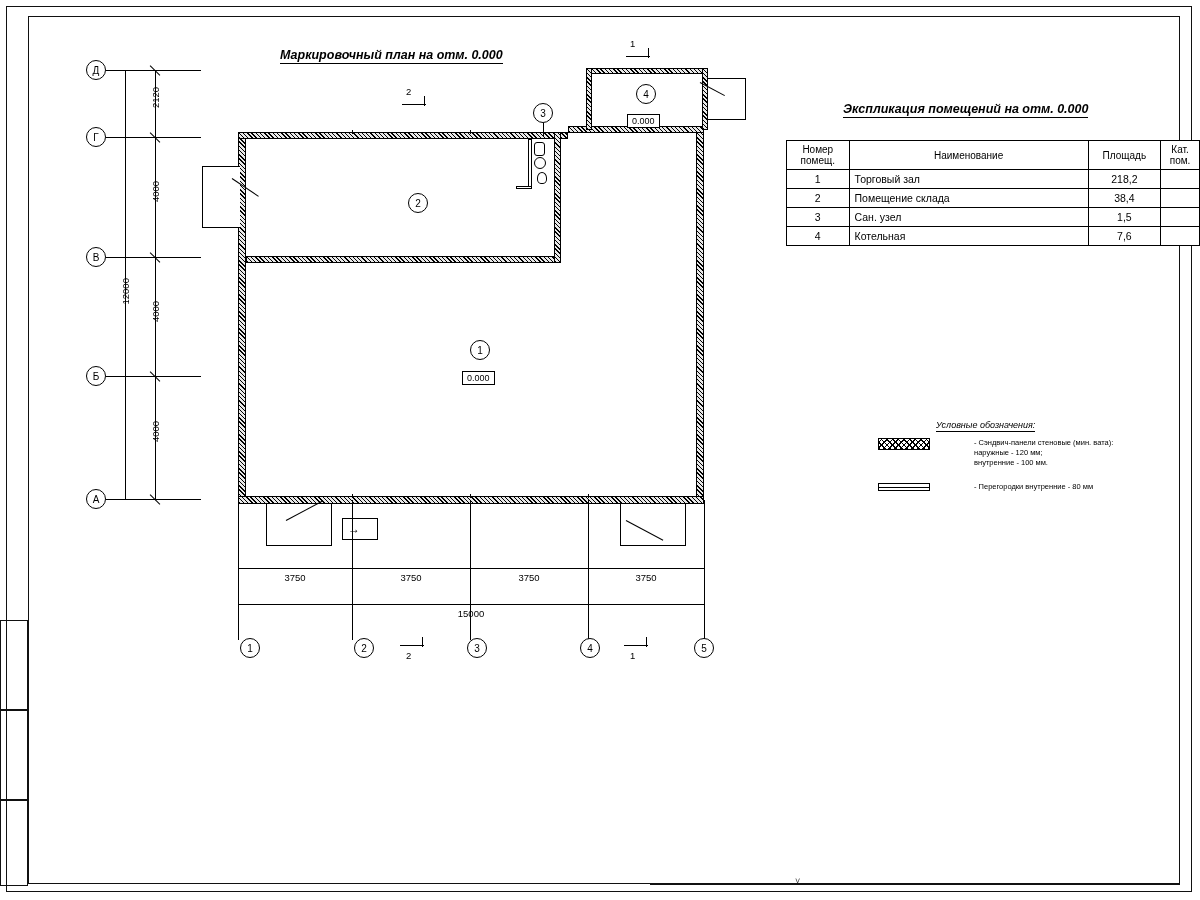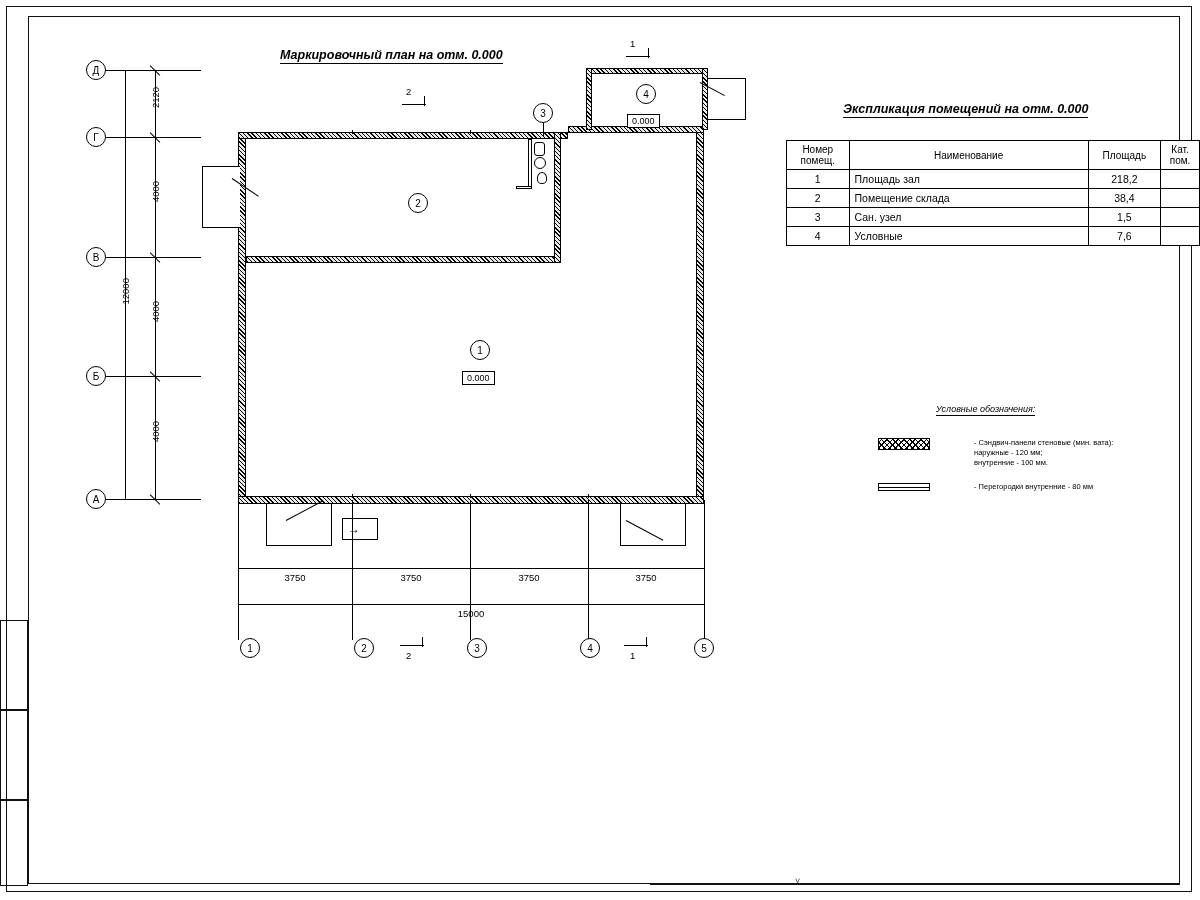--- a/index.html
+++ b/index.html
@@ -115,20 +115,21 @@
   .c-area  { width: 62px; text-align: center; }
   .c-kat   { width: 28px; text-align: center; }
 
   
   .legend-title {
     font-style: italic;
     font-size: 9px;
     border-bottom: 1px solid #000;
     padding-bottom: 1px;
     white-space: nowrap;
+    margin-top: 16px;
   }
   .swatch-hatch {
     width: 52px; height: 12px;
     border: 1px solid #000;
     background:
       repeating-linear-gradient(45deg, #000 0 1px, rgba(0,0,0,0) 1px 4px),
       repeating-linear-gradient(-45deg, #000 0 1px, rgba(0,0,0,0) 1px 4px),
       #fff;
     box-sizing: border-box;
   }
@@ -290,39 +291,39 @@
       <tr>
         <th class="c-num">Номер помещ.</th>
         <th class="c-name">Наименование</th>
         <th class="c-area">Площадь</th>
         <th class="c-kat">Кат. пом.</th>
       </tr>
     </thead>
     <tbody>
       <tr>
         <td class="c-num">1</td>
-        <td class="c-name">Площадь зал</td>
+        <td class="c-name">Торговый зал</td>
         <td class="c-area">218,2</td>
         <td class="c-kat"></td>
       </tr>
       <tr>
         <td class="c-num">2</td>
         <td class="c-name">Помещение склада</td>
         <td class="c-area">38,4</td>
         <td class="c-kat"></td>
       </tr>
       <tr>
         <td class="c-num">3</td>
         <td class="c-name">Сан. узел</td>
         <td class="c-area">1,5</td>
         <td class="c-kat"></td>
       </tr>
       <tr>
         <td class="c-num">4</td>
-        <td class="c-name">Условные</td>
+        <td class="c-name">Котельная</td>
         <td class="c-area">7,6</td>
         <td class="c-kat"></td>
       </tr>
     </tbody>
   </table>
 
   <div class="abs legend-title" style="left:936px; top:404px;">Условные обозначения:</div>
 
   <div class="abs" style="left:878px; top:438px;">
     <div style="display:flex; align-items:flex-start; gap:8px;">

